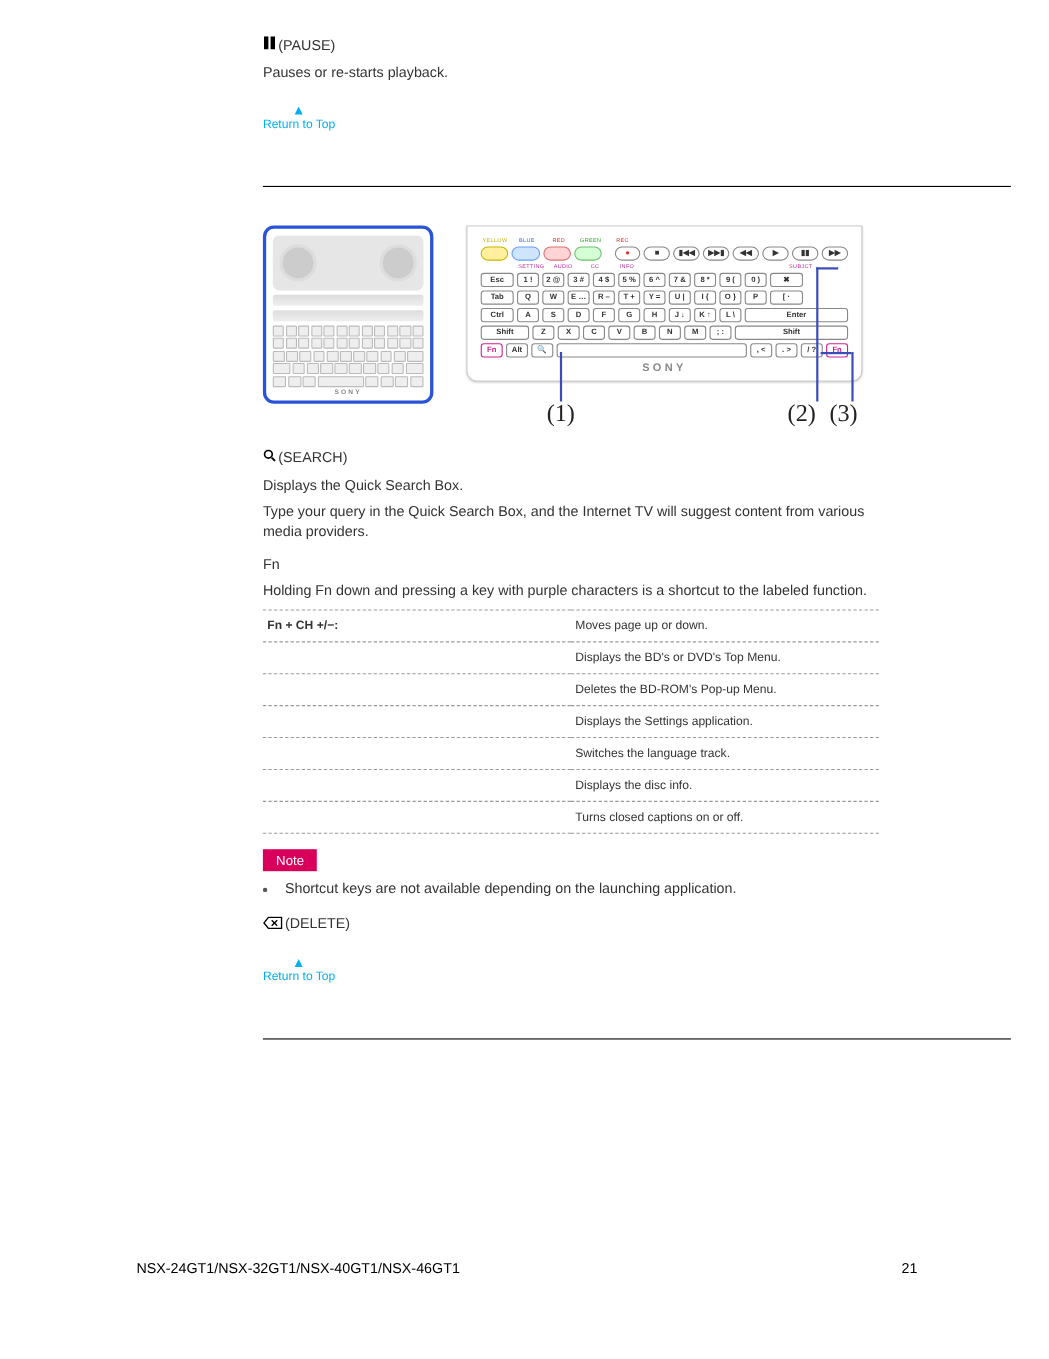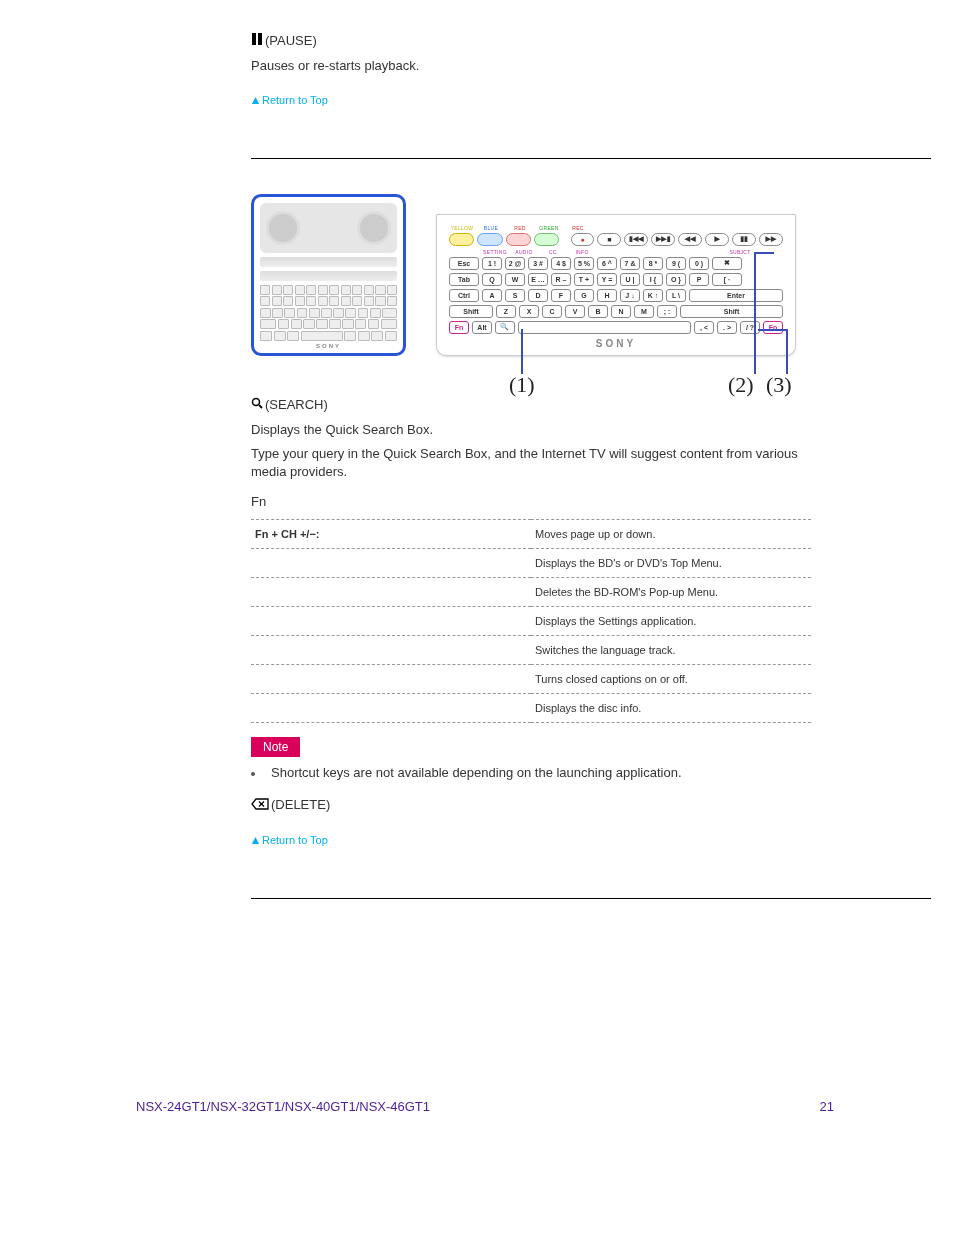--- a/index.html
+++ b/index.html
@@ -6,21 +6,21 @@
     font-family: Arial, Helvetica, sans-serif;
     font-size: 13px;
     color: #333;
     margin: 0;
     padding: 0;
     background: #fff;
   }
   .page {
     width: 954px;
     margin: 0 auto;
-    padding: 30px 0 40px 16px;
+    padding: 30px 0 40px 4px;
     box-sizing: border-box;
   }
   .content {
     margin-left: 235px;
     width: 560px;
   }
   .content-wide {
     margin-left: 165px;
     width: 680px;
   }
@@ -30,33 +30,34 @@
     margin: 50px 0 35px 0;
   }
   .link {
     color: #00b0f0;
     font-size: 11px;
     text-decoration: none;
     display: inline-flex;
     align-items: center;
     gap: 2px;
     cursor: pointer;
+    flex-direction: column;
   }
   .link svg { width: 9px; height: 9px; }
   p { margin: 2px 0 6px 0; line-height: 1.4; }
   .icon-inline {
     display: inline-block;
     vertical-align: middle;
     margin-right: 2px;
   }
   
   .img-row {
     display: flex;
     gap: 30px;
-    align-items: flex-end;
+    align-items: flex-start;
     margin-bottom: 40px;
     margin-left: 235px;
   }
   
   .remote-small {
     width: 155px;
     border: 3px solid #2a54d8;
     border-radius: 10px;
     background: #fff;
     padding: 6px 6px 4px 6px;
@@ -181,21 +182,21 @@
     padding: 3px 12px;
     margin-bottom: 8px;
   }
   .bullet-row { display: flex; gap: 16px; margin-bottom: 16px; font-size: 13px; }
   .bullet-row .dot { width: 4px; height: 4px; background: #555; border-radius: 50%; margin-top: 7px; flex-shrink: 0; }
   
   .footer {
     display: flex;
     justify-content: space-between;
     font-size: 13px;
-    color: #4c1d95;
+    color: #000000;
     margin: 200px 120px 0 120px;
   }
   .lbl-row { display: flex; gap: 3px; margin-bottom: 1px; height: 7px; }
   .lbl-spacer { min-width: 20px; }
 </style>
 </head>
 <body>
 
 <div class="page">
 
@@ -423,20 +424,21 @@
         <svg width="12" height="12" viewBox="0 0 12 12">
             <circle cx="5" cy="5" r="3.5" fill="none" stroke="#000" stroke-width="1.5"></circle>
             <line x1="8" y1="8" x2="11" y2="11" stroke="#000" stroke-width="1.8"></line>
           </svg>
       </span><span>(SEARCH)</span>
     </p>
     <p>Displays the Quick Search Box.</p>
     <p>Type your query in the Quick Search Box, and the Internet TV will suggest content from various media providers.</p>
 
     <p style="margin-top:12px;">Fn</p>
+    <p>Holding Fn down and pressing a key with purple characters is a shortcut to the labeled function.</p>
 
     <table class="fn-table">
       <tbody>
           <tr>
             <td>Fn + CH +/−:</td>
             <td>Moves page up or down.</td>
           </tr>
       <tr>
             <td></td>
             <td>Displays the BD's or DVD's Top Menu.</td>
@@ -448,25 +450,25 @@
       <tr>
             <td></td>
             <td>Displays the Settings application.</td>
           </tr>
       <tr>
             <td></td>
             <td>Switches the language track.</td>
           </tr>
       <tr>
             <td></td>
-            <td>Turns closed captions on or off.</td>
+            <td>Displays the disc info.</td>
           </tr>
       <tr>
             <td></td>
-            <td>Displays the disc info.</td>
+            <td>Turns closed captions on or off.</td>
           </tr>
     </tbody>
       </table>
 
     <div class="note-badge">Note</div>
     <div class="bullet-row">
       <div class="dot"></div>
       <div>Shortcut keys are not available depending on the launching application.</div>
     </div>
 

